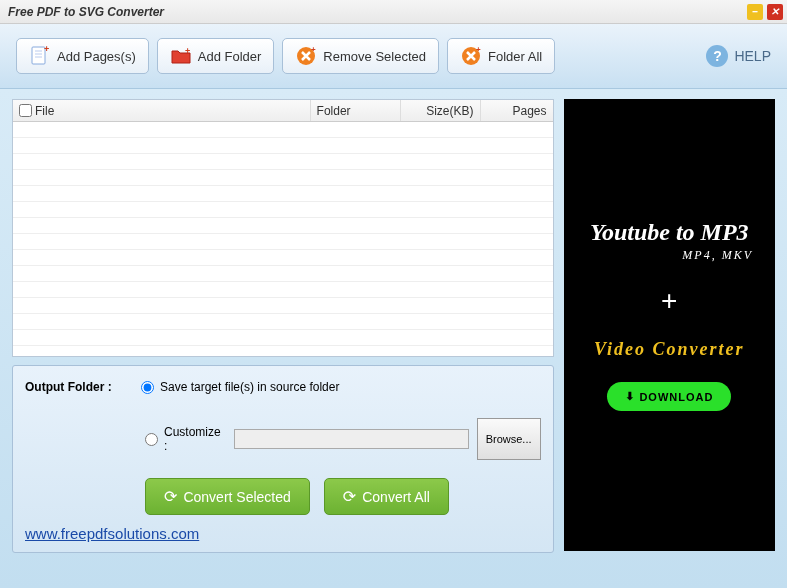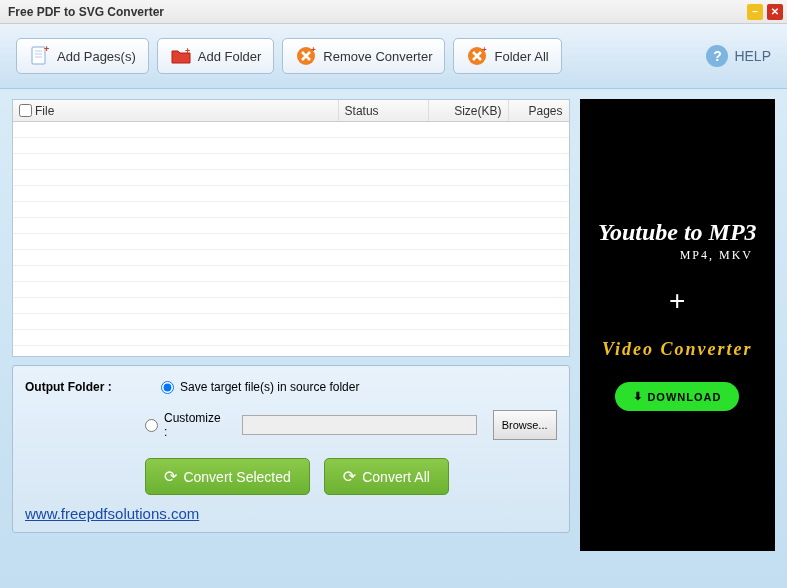--- a/index.html
+++ b/index.html
@@ -1,18 +1,18 @@
 <!DOCTYPE html>
 <html><head>
 <meta charset="utf-8">
 <style>
 * { box-sizing: border-box; margin: 0; padding: 0; }
 body { font-family: Arial, sans-serif; font-size: 12px; background: #fff; width: 787px; height: 588px; overflow: hidden; }
 
-.titlebar { background: linear-gradient(#f5f5f5, #e8e8e8); border-bottom: 1px solid #ccc; height: 24px; display: flex; align-items: center; padding: 0 4px; justify-content: space-between; }
+.titlebar { background: linear-gradient(#f5f5f5, #e8e8e8); border-bottom: 1px solid #ccc; height: 24px; display: flex; align-items: center; padding: 0 4px; justify-content: space-between; font-style: italic; }
 .titlebar-title { font-weight: bold; color: #333; padding-left: 4px; }
 .titlebar-controls { display: flex; gap: 4px; }
 .tb-btn { width: 16px; height: 16px; display: flex; align-items: center; justify-content: center; font-size: 10px; font-weight: bold; color: #fff; border-radius: 2px; cursor: pointer; }
 .tb-min { background: #f0c020; }
 .tb-close { background: #d03020; }
 
 .toolbar { background: linear-gradient(#eaf3fb, #c8e0f2); padding: 14px 16px; display: flex; align-items: center; gap: 8px; border-bottom: 1px solid #a8c8e0; }
 .tbtn { display: flex; align-items: center; gap: 6px; padding: 6px 12px; background: linear-gradient(#ffffff, #e8f0f8); border: 1px solid #a8c0d8; border-radius: 5px; font-size: 13px; color: #333; cursor: pointer; height: 36px; }
 .tbtn .icon { width: 22px; height: 22px; display: flex; align-items: center; justify-content: center; }
 .spacer { flex: 1; }
@@ -23,41 +23,41 @@
 .left { flex: 1; display: flex; flex-direction: column; gap: 8px; }
 .right { width: 225px; }
 
 .table-wrap { border: 1px solid #b8c8d8; background: #fff; height: 258px; overflow: hidden; }
 .thead { display: flex; background: linear-gradient(#fafafa, #eee); border-bottom: 1px solid #ccc; height: 22px; }
 .th { padding: 3px 6px; border-right: 1px solid #ddd; display: flex; align-items: center; white-space: nowrap; color: #333; }
 .th input[type=checkbox] { margin-right: 3px; }
 .th-file { flex: 1; }
 .th-status { width: 90px; }
 .th-size { width: 80px; text-align: right; justify-content: flex-end; }
-.th-pages { width: 60px; text-align: center; justify-content: flex-end; border-right: none; padding-left: 32px; }
+.th-pages { width: 72px; text-align: center; justify-content: flex-end; border-right: none; padding-left: 32px; }
 .tbody { height: 234px; }
 .trow { height: 16px; border-bottom: 1px solid #eee; }
 
 .output-panel { border: 1px solid #a8c0d8; background: linear-gradient(#e8f2fb, #d4e6f4); border-radius: 3px; padding: 14px 12px 10px 12px; }
-.out-row { display: flex; align-items: center; gap: 26px; margin-bottom: 16px; }
+.out-row { display: flex; align-items: center; gap: 6px; margin-bottom: 24px; }
 .out-label { font-weight: bold; width: 110px; }
 .radio-row { display: flex; align-items: center; gap: 6px; font-size: 12px; }
-.cust-row { display: flex; align-items: center; gap: 16px; margin-left: 120px; margin-bottom: 18px; }
+.cust-row { display: flex; align-items: center; gap: 8px; margin-left: 120px; margin-bottom: 18px; }
 .cust-input { width: 240px; height: 20px; border: 1px solid #aaa; background: #eee; padding: 0 4px; }
-.browse-btn { padding: 8px 8px; border: 1px solid #999; background: linear-gradient(#fafafa,#e0e0e0); cursor: pointer; font-size: 11px; }
+.browse-btn { padding: 14px 8px; border: 1px solid #999; background: linear-gradient(#fafafa,#e0e0e0); cursor: pointer; font-size: 11px; }
 
 .convert-row { display: flex; gap: 14px; margin-left: 120px; margin-bottom: 10px; }
 .gbtn { display: flex; align-items: center; gap: 6px; padding: 8px 18px; background: linear-gradient(#8cc94a, #6cb232); border: 1px solid #5a9828; border-radius: 5px; color: #fff; font-size: 14px; cursor: pointer; }
 .gbtn .refresh { font-size: 16px; }
 
 .footer-link { color: #1a4aa8; text-decoration: underline; font-size: 15px; cursor: pointer; }
 
 .ad { background: #000; color: #fff; height: 452px; padding: 20px 12px; text-align: center; display: flex; flex-direction: column; align-items: center; }
 .ad-title { font-family: 'Times New Roman', serif; font-style: italic; font-size: 24px; font-weight: bold; margin-top: 100px; }
-.ad-sub { font-family: 'Times New Roman', serif; font-size: 12px; letter-spacing: 2px; align-self: flex-end; margin-right: 10px; margin-top: 2px; }
+.ad-sub { font-family: 'Times New Roman', serif; font-style: italic; font-size: 12px; letter-spacing: 2px; align-self: flex-end; margin-right: 10px; margin-top: 2px; }
 .ad-plus { font-size: 28px; margin: 22px 0; font-weight: 300; }
 .ad-vid { font-family: 'Times New Roman', serif; font-style: italic; font-size: 18px; color: #f0c020; letter-spacing: 2px; font-weight: bold; }
 .ad-dl { margin-top: 22px; background: #2ae02a; color: #000; border: none; border-radius: 16px; padding: 8px 18px; font-size: 11px; font-weight: bold; letter-spacing: 1px; cursor: pointer; display: flex; align-items: center; gap: 4px; }
 </style>
 </head>
 <body>
 
 <div class="titlebar">
   <span class="titlebar-title">Free PDF to SVG Converter</span>
   <div class="titlebar-controls">
@@ -89,21 +89,21 @@
     <span>Add Folder</span>
   </button>
   <button class="tbtn">
     <span class="icon">
       <svg width="22" height="22" viewBox="0 0 22 22">
           <circle cx="11" cy="11" r="9" fill="#f08020"></circle>
           <path d="M7 7 L15 15 M15 7 L7 15" stroke="#fff" stroke-width="2.5"></path>
           <text x="16" y="7" font-size="8" fill="#d04020" font-weight="bold">+</text>
         </svg>
     </span>
-    <span>Remove Converter</span>
+    <span>Remove Selected</span>
   </button>
   <button class="tbtn">
     <span class="icon">
       <svg width="22" height="22" viewBox="0 0 22 22">
           <circle cx="11" cy="11" r="9" fill="#f08020"></circle>
           <path d="M7 7 L15 15 M15 7 L7 15" stroke="#fff" stroke-width="2.5"></path>
           <text x="16" y="7" font-size="8" fill="#d04020" font-weight="bold">+</text>
         </svg>
     </span>
     <span>Folder All</span>
@@ -117,21 +117,21 @@
 
 <div class="main">
   <div class="left">
 
     <div class="table-wrap">
       <div class="thead">
         <div class="th th-file">
           <input type="checkbox" style="">
           <span>File</span>
         </div>
-        <div class="th th-status">Status</div>
+        <div class="th th-status">Folder</div>
         <div class="th th-size">Size(KB)</div>
         <div class="th th-pages">Pages</div>
       </div>
       <div class="tbody">
         <div class="trow"></div>
         <div class="trow"></div>
         <div class="trow"></div>
         <div class="trow"></div>
         <div class="trow"></div>
         <div class="trow"></div>

